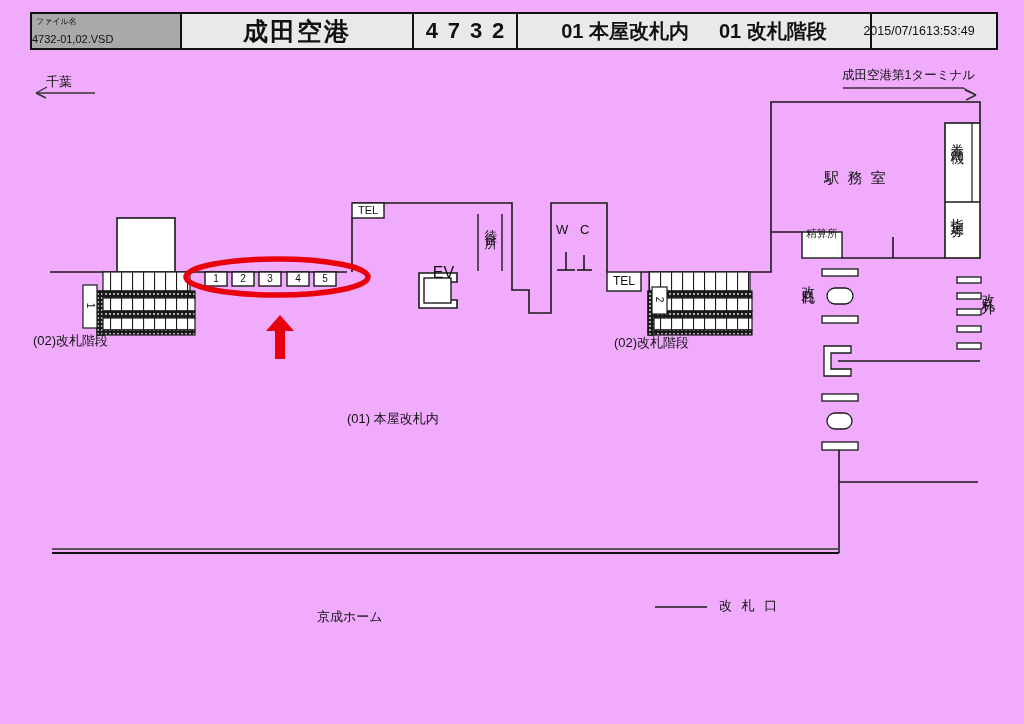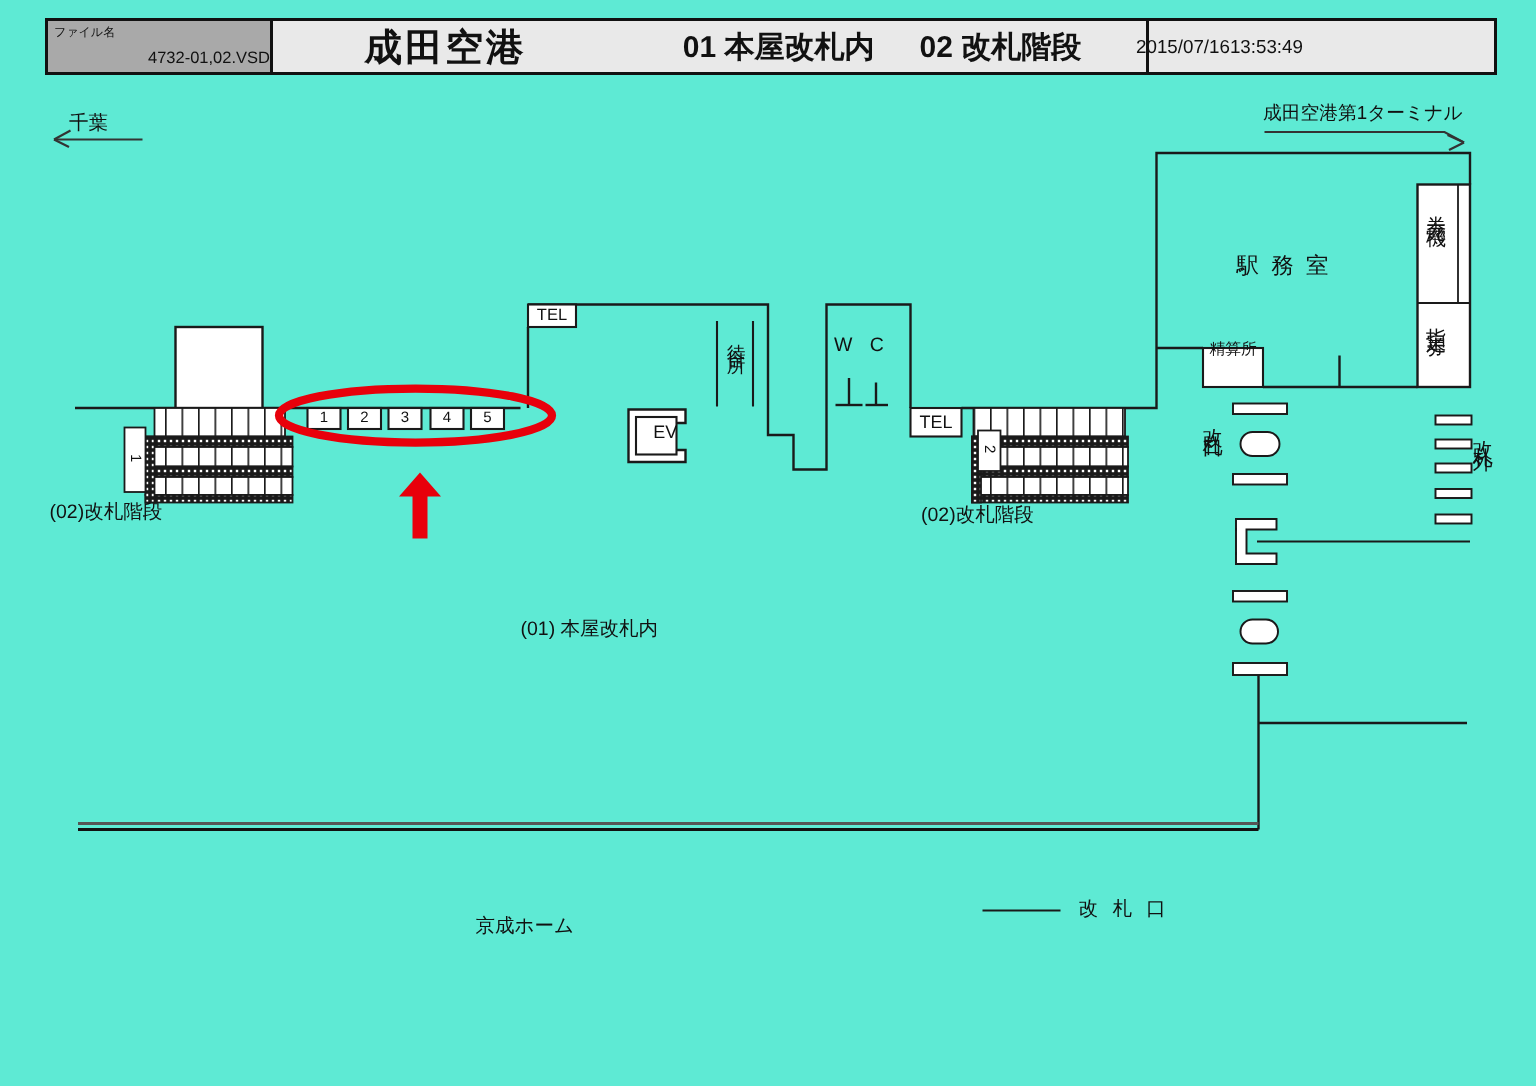--- a/index.html
+++ b/index.html
@@ -1,50 +1,51 @@
 <!DOCTYPE html>
 <html><head>
 <meta charset="utf-8">
 <style>
   html,body{margin:0;padding:0;background:#fff;}
-  .page{position:relative;width:1024px;height:724px;background:#5eead4;overflow:hidden;
+  .page{position:relative;width:1024px;height:724px;background:#f0abfc;overflow:hidden;
         font-family:"Liberation Sans", sans-serif;color:#111;}
   .txt{position:absolute;white-space:nowrap;color:#111;line-height:1.1;}
   .center{text-align:center;}
   .vtext{writing-mode:vertical-rl;text-orientation:upright;}
   .rot90{transform:rotate(90deg);}
   svg{position:absolute;left:0;top:0;}
 
   
   .hdr{position:absolute;left:30px;top:12px;width:968px;height:38px;
        display:flex;box-sizing:border-box;border:2px solid #111;background:#e9e9e9;}
   .hdr .cell{box-sizing:border-box;height:100%;display:flex;align-items:center;justify-content:center;}
   .c-file{width:150px;background:#a9a9a9;border-right:2px solid #111;position:relative;}
   .c-file .flabel{position:absolute;left:4px;top:2px;font-size:8px;}
-  .c-file .fname{position:absolute;left:0;right:0;bottom:3px;text-align:right;font-size:11px;}
+  .c-file .fname{position:absolute;left:0;right:0;bottom:3px;text-align:left;font-size:11px;}
   .c-title{width:230px;font-size:25px;font-weight:bold;letter-spacing:2px;}
   .c-code{width:106px;border-left:2px solid #111;border-right:2px solid #111;
           font-size:22px;font-weight:bold;letter-spacing:.45em;padding-left:.45em;}
   .c-sec{width:354px;border-right:2px solid #111;font-size:20px;font-weight:bold;gap:30px;}
   .c-dt{width:94px;font-size:12.5px;line-height:1.3;}
 </style>
 </head>
 <body>
 
 <div class="page">
 
   <div class="hdr">
     <div class="cell c-file">
       <span class="flabel">ファイル名</span>
       <span class="fname">4732-01,02.VSD</span>
     </div>
     <div class="cell c-title">成田空港</div>
+    <div class="cell c-code">4732</div>
     <div class="cell c-sec">
       <span>01 本屋改札内</span>
-      <span>02 改札階段</span>
+      <span>01 改札階段</span>
     </div>
     <div class="cell c-dt">
       <span>2015/07/16</span>
       <span>13:53:49</span>
     </div>
   </div>
 
   <svg width="1024" height="724" viewBox="0 0 1024 724">
     <defs>
       <pattern id="treads" patternUnits="userSpaceOnUse" width="11" height="20">
@@ -165,21 +166,21 @@
   <div class="txt center" style="left:786px;top:170px;width:140px;font-size:15px;letter-spacing:2px;">駅 務 室</div>
   <div class="txt vtext" style="left:949px;top:132px;font-size:13.5px;letter-spacing:4px;">券売機</div>
   <div class="txt vtext" style="left:949px;top:207px;font-size:13.5px;letter-spacing:3px;">指定券</div>
   <div class="txt center" style="left:802px;top:228px;width:40px;font-size:10.5px;">精算所</div>
 
   <div class="txt center" style="left:352px;top:204px;width:32px;font-size:11px;">TEL</div>
   <div class="txt center" style="left:607px;top:275px;width:34px;font-size:12px;">TEL</div>
 
   <div class="txt vtext" style="left:483px;top:219px;font-size:12.5px;letter-spacing:4px;">待合所</div>
   <div class="txt" style="left:556px;top:223px;font-size:13px;letter-spacing:4px;">W C</div>
-  <div class="txt center" style="left:424px;top:282px;width:39px;font-size:12px;">EV</div>
+  <div class="txt center" style="left:424px;top:264px;width:39px;font-size:16px;">EV</div>
 
   <div class="txt vtext" style="left:800px;top:275px;font-size:13.5px;letter-spacing:4px;">改札口</div>
   <div class="txt vtext" style="left:980px;top:283px;font-size:13.5px;letter-spacing:4px;">改札外</div>
 
   <div class="txt center rot90" style="left:78px;top:300px;width:24px;font-size:10px;">1</div>
   <div class="txt center rot90" style="left:647px;top:294px;width:24px;font-size:10px;">2</div>
 
   <div class="txt" style="left:33px;top:334px;font-size:13px;">(02)改札階段</div>
   <div class="txt" style="left:614px;top:336px;font-size:13px;">(02)改札階段</div>
 

